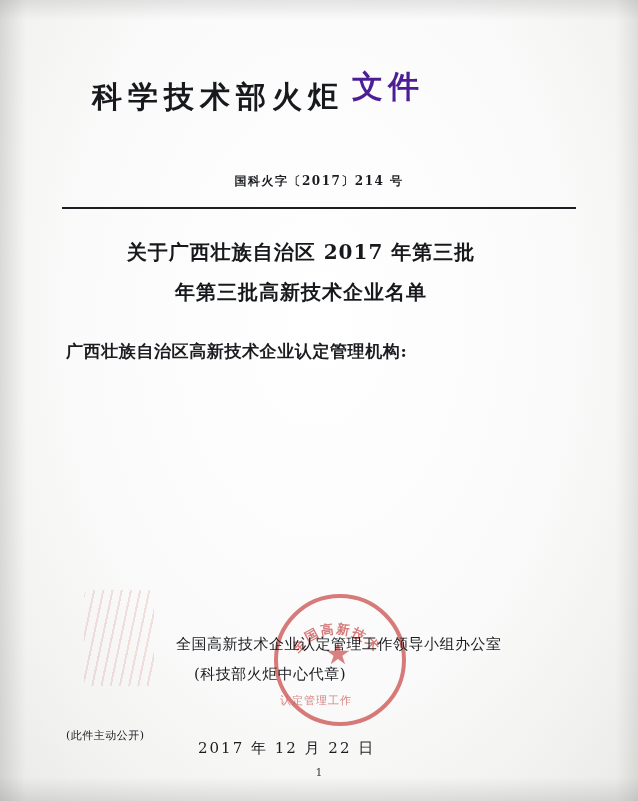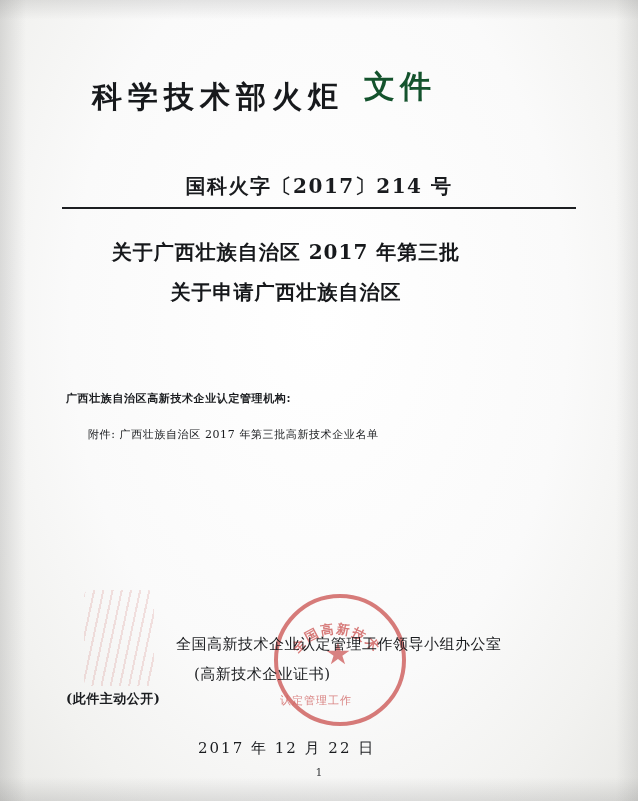--- a/index.html
+++ b/index.html
@@ -54,70 +54,69 @@
     line-height: 46px;
     color: #17191c;
     white-space: nowrap;
     margin-top: 36px;
   }
   .header-wen {
     font-family: "DejaVu Serif", "Liberation Serif", serif;
     font-weight: 700;
     font-size: 31px;
     letter-spacing: 5px;
-    color: #14532d;
-    margin-left: 20px;
+    color: #4c1d95;
+    margin-left: 8px;
     margin-top: 28px;
     white-space: nowrap;
   }
 
   .doc-number {
     position: absolute;
     top: 173px;
     left: 0;
     width: 638px;
     text-align: center;
-    font-size: 20px;
+    font-size: 12px;
     letter-spacing: 1.5px;
     font-weight: 600;
     color: #1a1c1f;
   }
 
   .rule {
     position: absolute;
     left: 62px;
     top: 207px;
     width: 514px;
     height: 2px;
     background: #1c1e21;
   }
 
   .title {
     position: absolute;
-    left: 2px;
+    left: 17px;
     top: 232px;
     width: 568px;
     text-align: center;
     font-size: 20px;
     font-weight: 700;
     letter-spacing: 1px;
     line-height: 40px;
     color: #16181b;
   }
 
   .body {
     position: absolute;
     left: 66px;
     top: 336px;
     width: 508px;
-    font-size: 11px;
+    font-size: 17px;
     line-height: 30px;
     letter-spacing: 0.6px;
     color: #1a1c1f;
-    margin-top: 48px;
   }
   .body p {
     margin: 0 0 6px 0;
     text-align: justify;
   }
   .p-indent { text-indent: 2em; }
   .salutation { font-weight: 600; }
 
   .signature {
     position: absolute;
@@ -128,25 +127,24 @@
     line-height: 30px;
     letter-spacing: 0.5px;
     color: #1a1c1f;
   }
   .sig-line2 { padding-left: 18px; }
   .sig-line3 { padding-left: 22px; letter-spacing: 2px; margin-top: 44px; }
 
   .footer-note {
     position: absolute;
     left: 66px;
-    top: 690px;
-    font-size: 13px;
+    top: 728px;
+    font-size: 11px;
     letter-spacing: 0.5px;
     color: #1a1c1f;
-    font-weight: bold;
   }
 
   .page-num {
     position: absolute;
     left: 0;
     top: 766px;
     width: 638px;
     text-align: center;
     font-size: 11px;
     color: #3a3c3f;
@@ -229,46 +227,45 @@
     </div>
     <div class="header-wen">文件</div>
   </div>
 
   <div class="doc-number">国科火字〔2017〕214 号</div>
 
   <div class="rule"></div>
 
   <div class="title">
     <div>关于广西壮族自治区 2017 年第三批</div>
-    <div>关于申请广西壮族自治区</div>
+    <div>年第三批高新技术企业名单</div>
   </div>
 
   <div class="body">
     <p class="salutation">广西壮族自治区高新技术企业认定管理机构:</p>
-    <p class="p-indent">附件: 广西壮族自治区 2017 年第三批高新技术企业名单</p>
   </div>
 
   <div class="seal-smear"></div>
 
   <div class="seal">
     <div class="ring"></div>
     <svg class="arc-text" viewBox="0 0 128 128">
       <defs>
         <path id="arcpath" d="M 20,74 A 46,46 0 0 1 108,74"></path>
       </defs>
       <text>
         <textPath href="#arcpath" startOffset="50%" text-anchor="middle">全国高新技术</textPath>
       </text>
     </svg>
     <div class="star">★</div>
     <div class="bottom-text">认定管理工作</div>
   </div>
 
   <div class="signature">
     <div>全国高新技术企业认定管理工作领导小组办公室</div>
-    <div class="sig-line2">(高新技术企业证书)</div>
+    <div class="sig-line2">(科技部火炬中心代章)</div>
     <div class="sig-line3">2017 年 12 月 22 日</div>
   </div>
 
   <div class="footer-note">(此件主动公开)</div>
 
   <div class="page-num">1</div>
 </div>
 
 </body></html>

